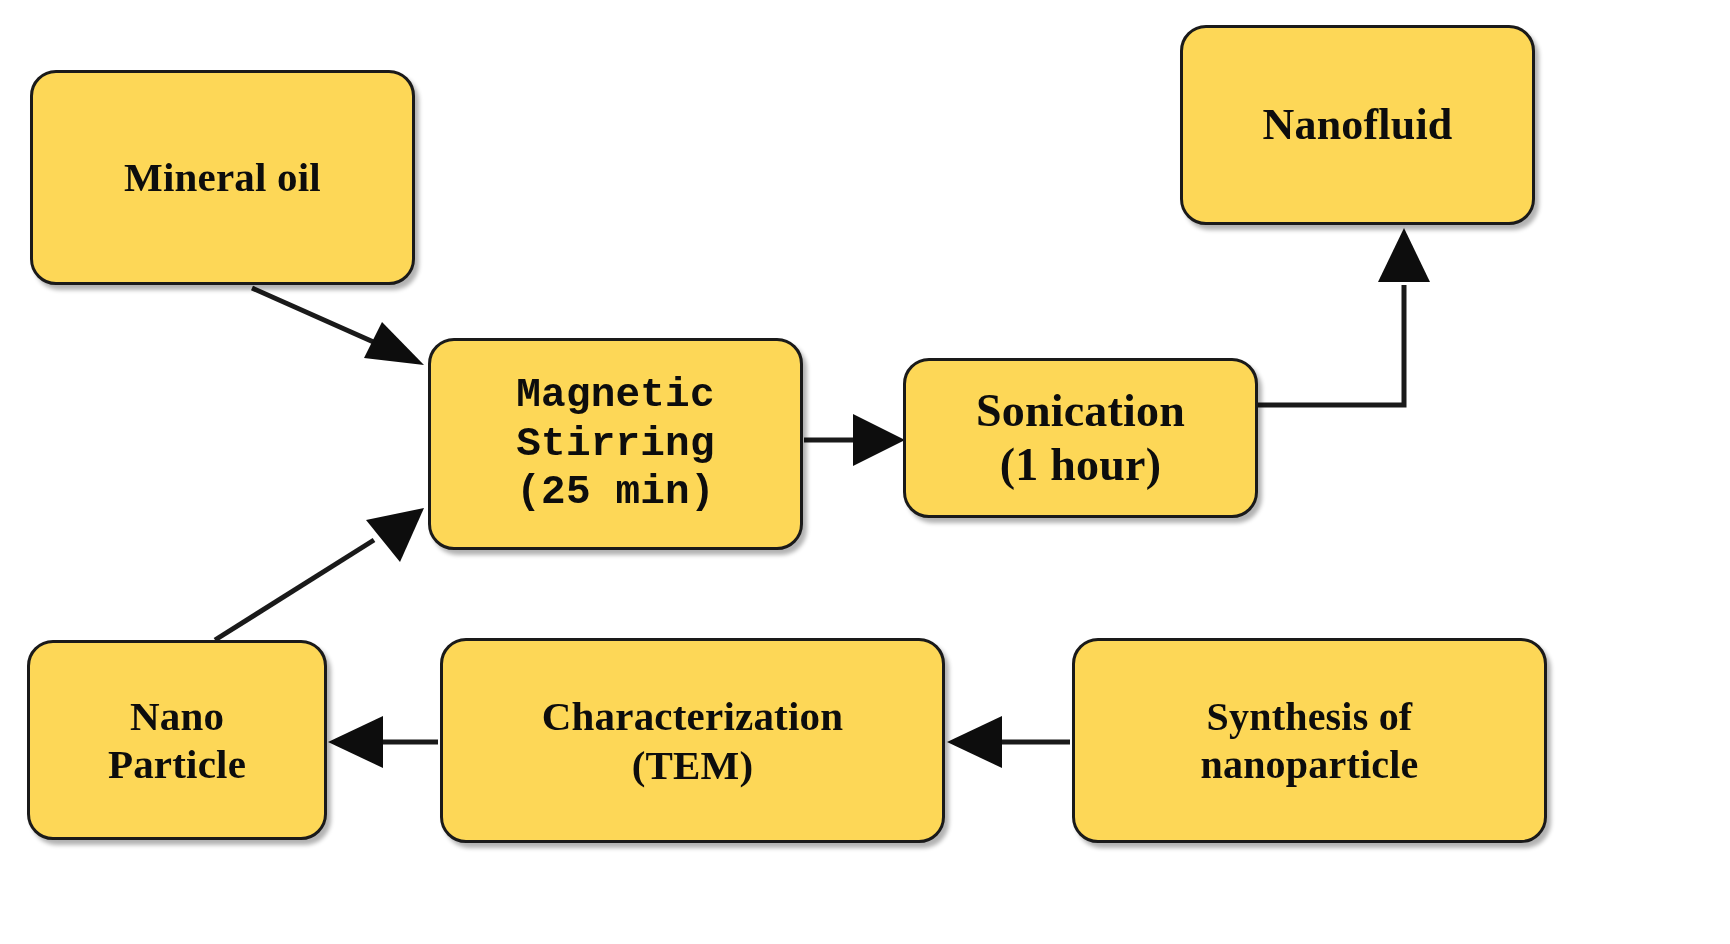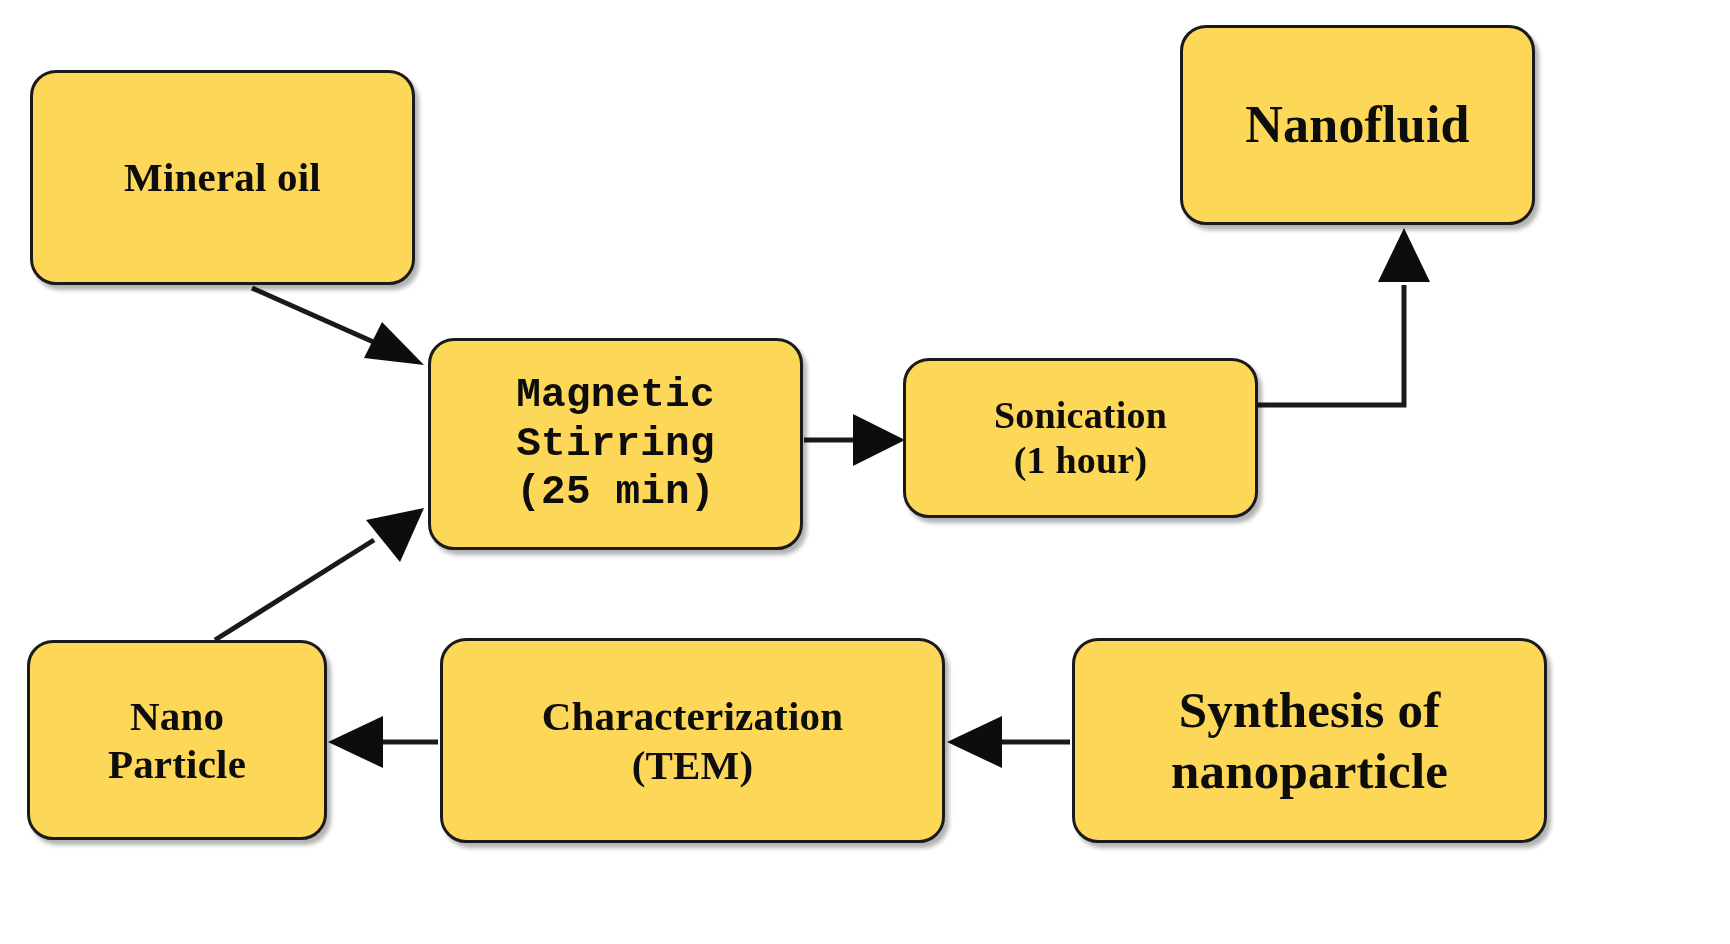--- a/index.html
+++ b/index.html
@@ -38,33 +38,33 @@
   }
 
   
   #node-mineral-oil   { left: 30px;   top: 70px;  width: 385px; height: 215px; text-align: center; }
   #node-mineral-oil .label { font-size: 41px; }
 
   #node-magnetic-stirring { left: 428px; top: 338px; width: 375px; height: 212px; }
   #node-magnetic-stirring .label { font-size: 41px; font-family: Liberation Mono, monospace; }
 
   #node-sonication    { left: 903px;  top: 358px; width: 355px; height: 160px; }
-  #node-sonication .label { font-size: 38px; }
+  #node-sonication .label { font-size: 46px; }
 
   #node-nanofluid     { left: 1180px; top: 25px;  width: 355px; height: 200px; }
-  #node-nanofluid .label { font-size: 52px; font-family: Liberation Serif, serif; }
+  #node-nanofluid .label { font-size: 44px; font-family: Liberation Serif, serif; }
 
   #node-nano-particle { left: 27px;   top: 640px; width: 300px; height: 200px; }
   #node-nano-particle .label { font-size: 41px; }
 
   #node-characterization { left: 440px; top: 638px; width: 505px; height: 205px; }
   #node-characterization .label { font-size: 41px; }
 
   #node-synthesis     { left: 1072px; top: 638px; width: 475px; height: 205px; }
-  #node-synthesis .label { font-size: 51px; }
+  #node-synthesis .label { font-size: 40px; }
 
   #edges {
     position: absolute;
     left: 0; top: 0;
     width: 1730px;
     height: 944px;
     z-index: 1;
     pointer-events: none;
   }
   .edge-line { stroke: #1a1a1a; stroke-width: 5; fill: none; }

